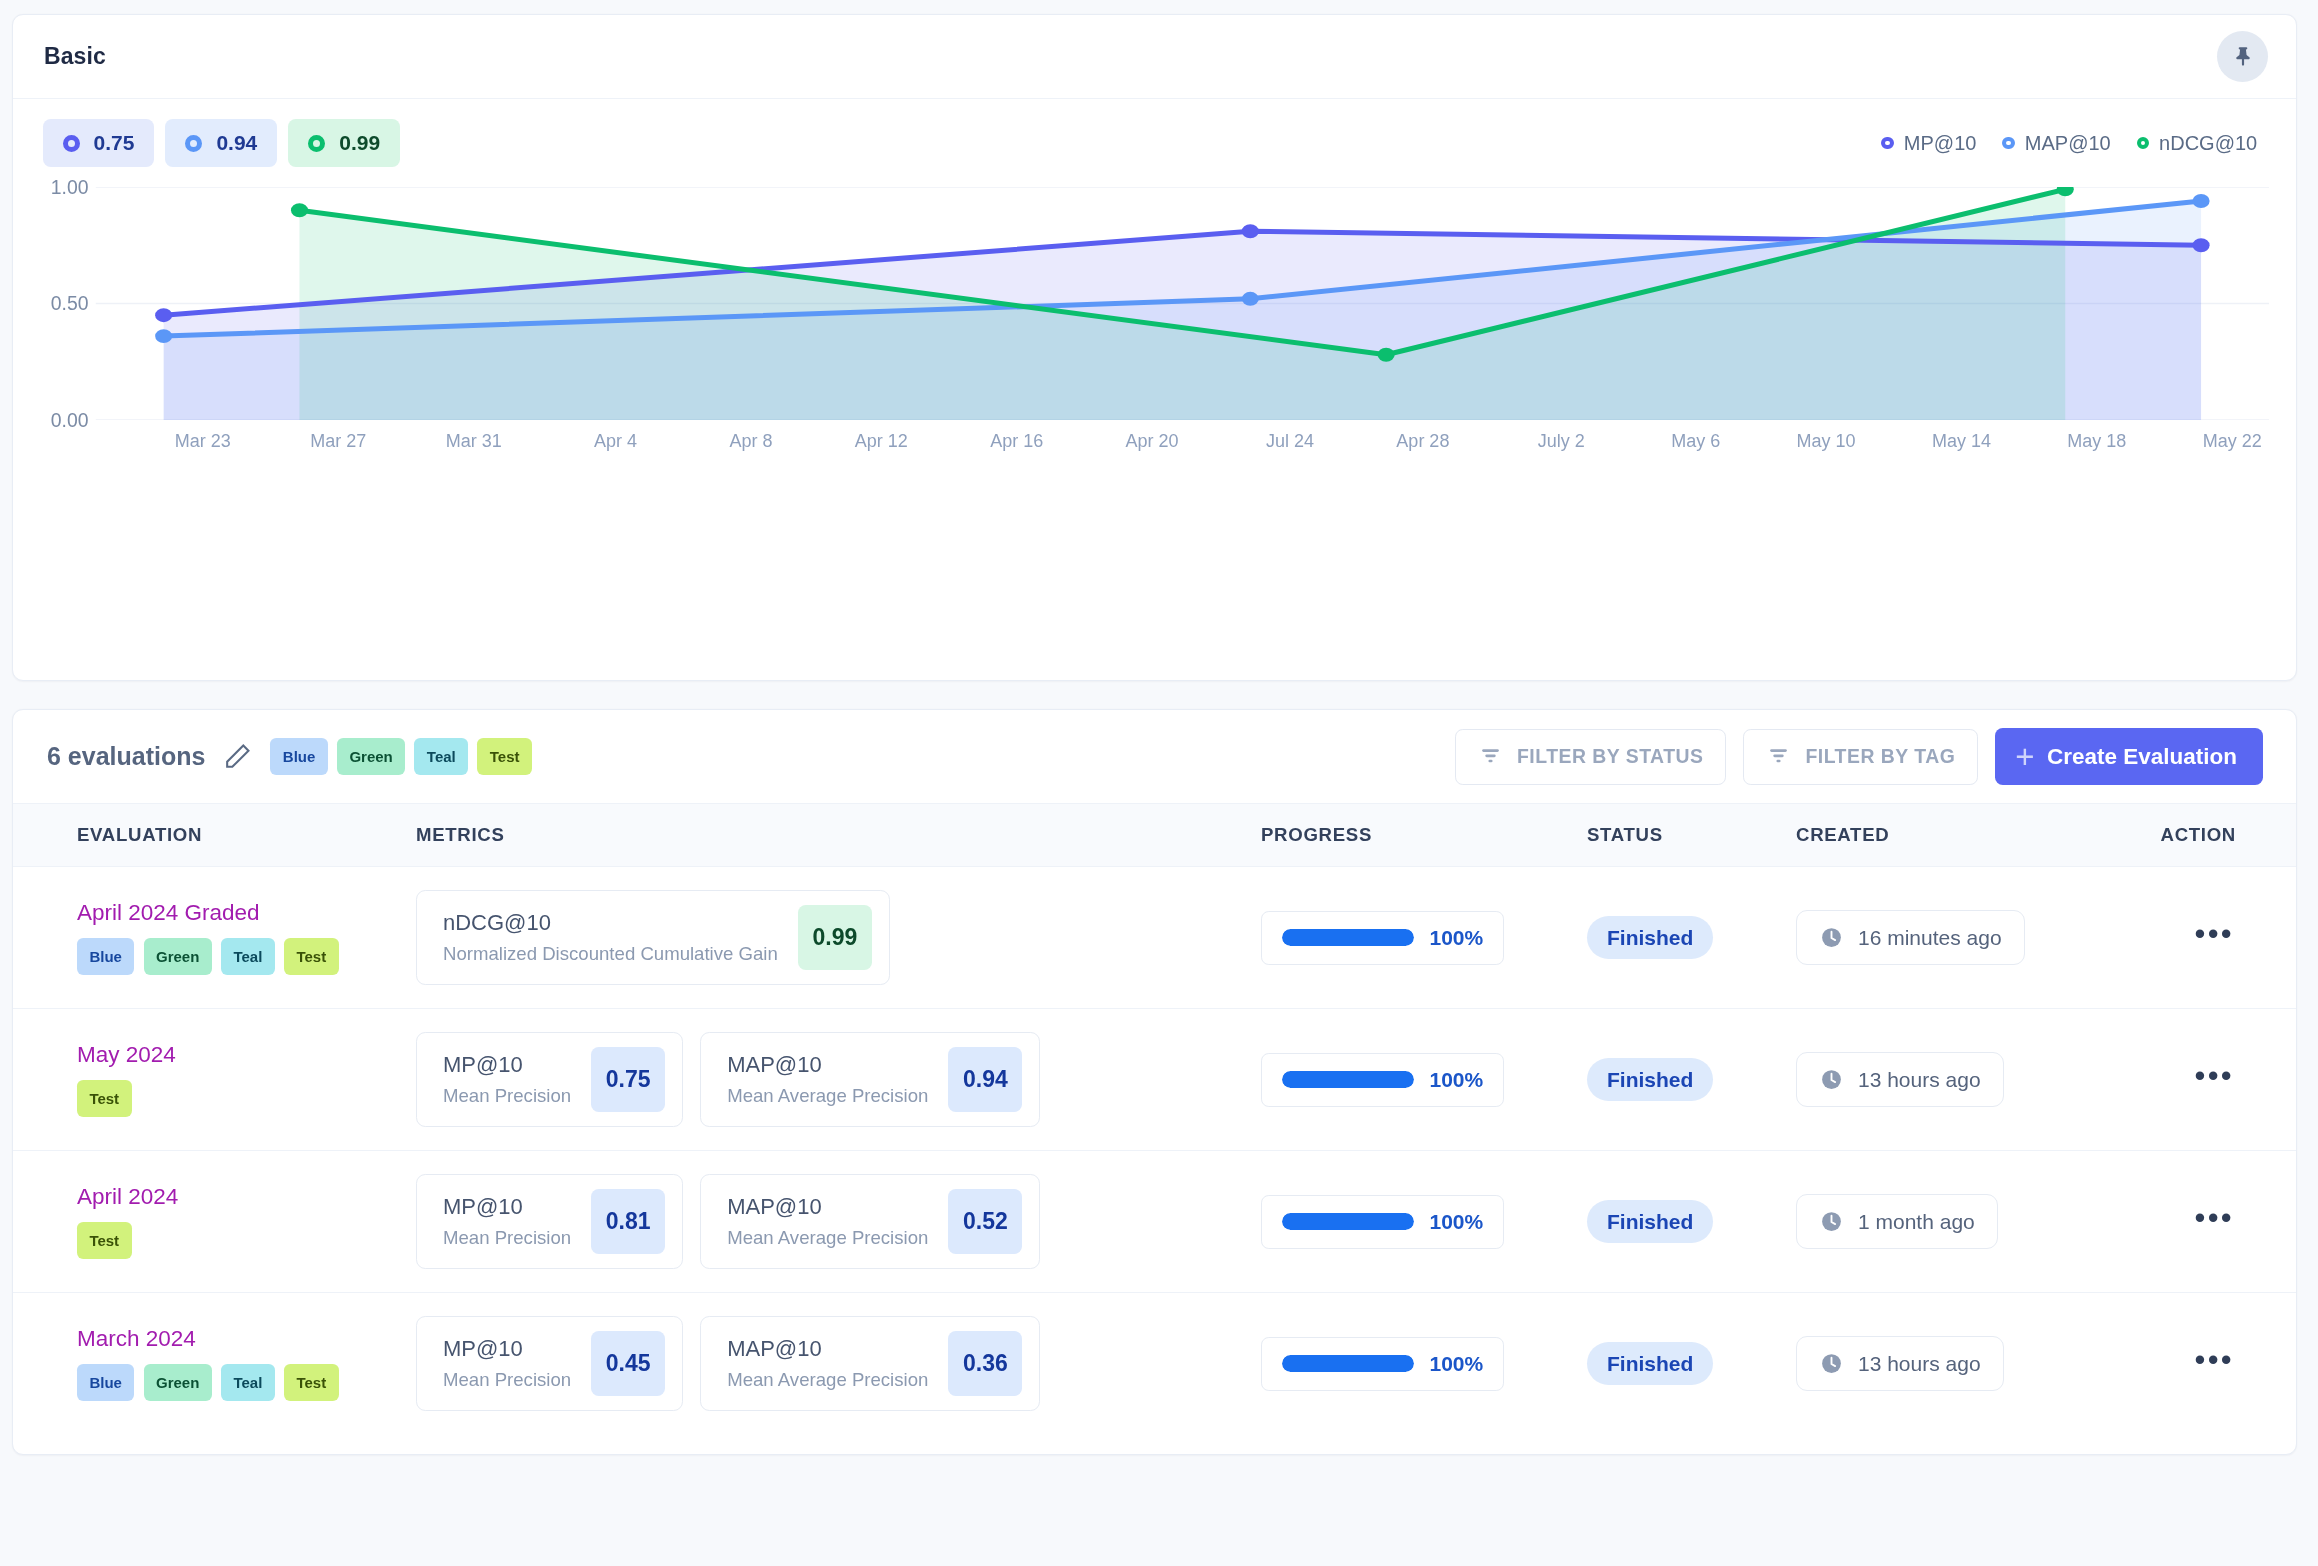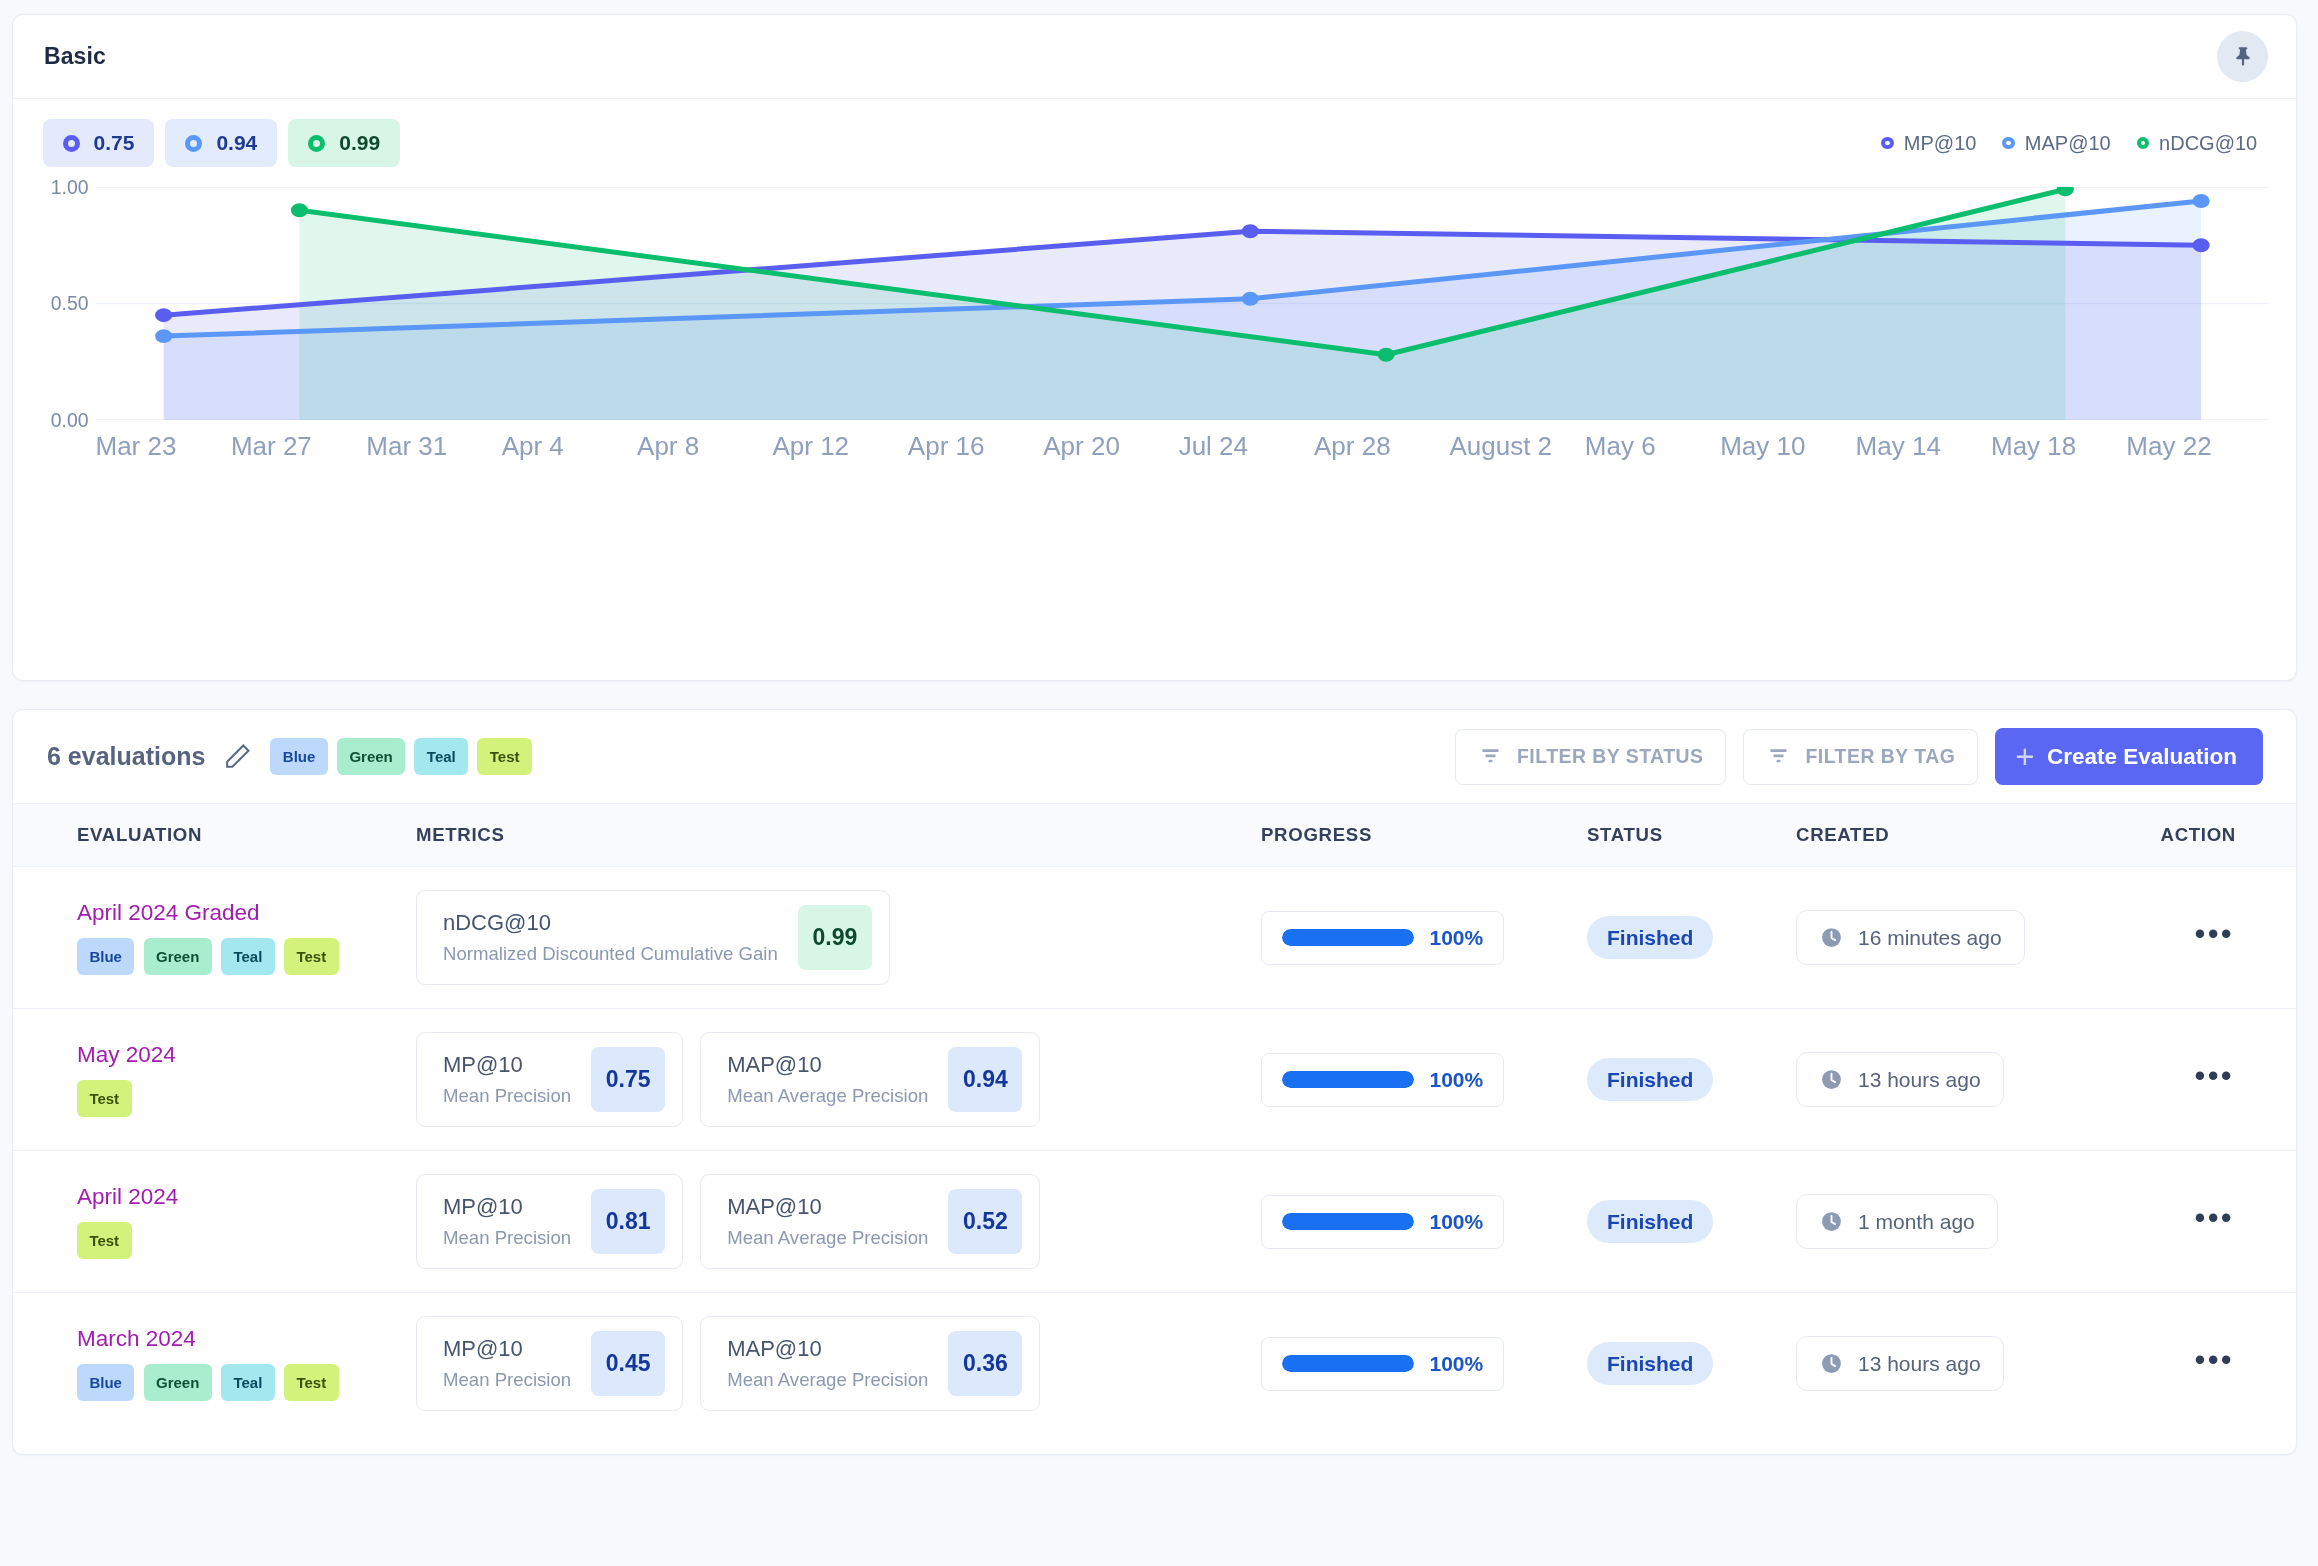--- a/index.html
+++ b/index.html
@@ -53,21 +53,21 @@
   .legend-item span.lbl { font-size: 20px; color: #5a6b86; }
   .ring-sm { width: 12.4px; height: 12.4px; border-radius: 50%; border: 4.7px solid #000; }
 
   .plot-wrap { position: relative; margin-top: 20px; height: 233px; }
   .plot-svg { display: block; width: 2226px; height: 233px; }
 
   .ylabels { position: absolute; left: 0; top: 0; width: 62px; height: 233px; }
   .ylabel { position: absolute; right: 16px; font-size: 19.4px; color: #7b8ba5; transform: translateY(-50%); }
 
   .xaxis { display: flex; margin-top: 11px; padding-left: 53px; padding-right: 4.7px; }
-  .xtick { flex: 1; text-align: left; font-size: 26px; color: #8fa0bd; }
+  .xtick { flex: 1; text-align: right; font-size: 18px; color: #8fa0bd; }
 
   
   .table-card { width: 2285px; margin-top: 28px; padding-bottom: 20px; }
   .table-toolbar {
     height: 93px; display: flex; align-items: center;
     justify-content: space-between; padding: 0 33px 0 34px;
   }
   .toolbar-left { display: flex; align-items: center; gap: 17px; }
   .eval-count { font-size: 25px; font-weight: 700; color: #56657f; }
   .tags { display: flex; gap: 9.3px; }
@@ -242,21 +242,21 @@
           <div class="xtick">Mar 23</div>
           <div class="xtick">Mar 27</div>
           <div class="xtick">Mar 31</div>
           <div class="xtick">Apr 4</div>
           <div class="xtick">Apr 8</div>
           <div class="xtick">Apr 12</div>
           <div class="xtick">Apr 16</div>
           <div class="xtick">Apr 20</div>
           <div class="xtick">Jul 24</div>
           <div class="xtick">Apr 28</div>
-          <div class="xtick">August 2</div>
+          <div class="xtick">July 2</div>
           <div class="xtick">May 6</div>
           <div class="xtick">May 10</div>
           <div class="xtick">May 14</div>
           <div class="xtick">May 18</div>
           <div class="xtick">May 22</div>
         </div>
     </div>
   </div>
 
   <div class="card table-card">

